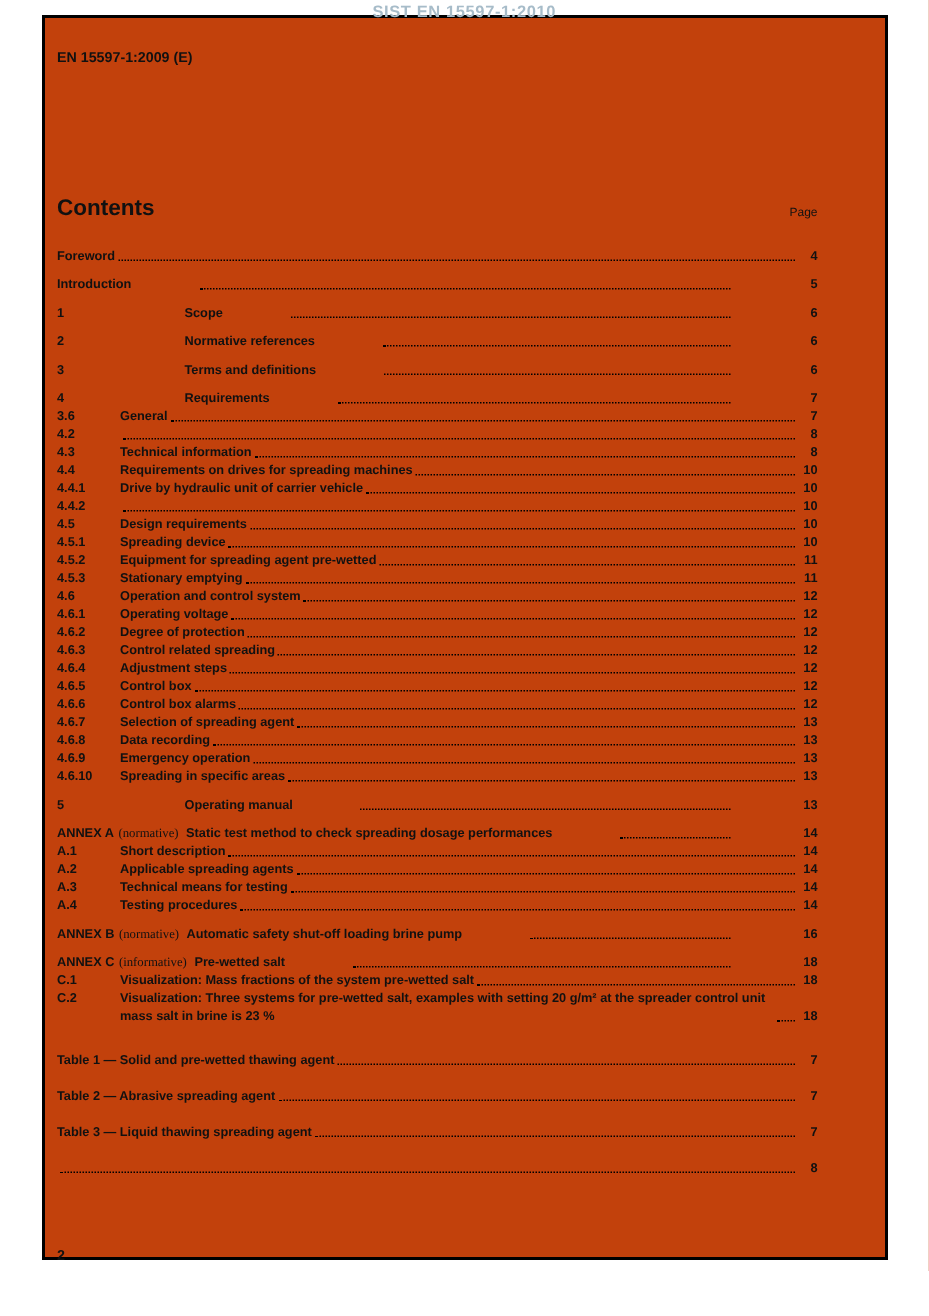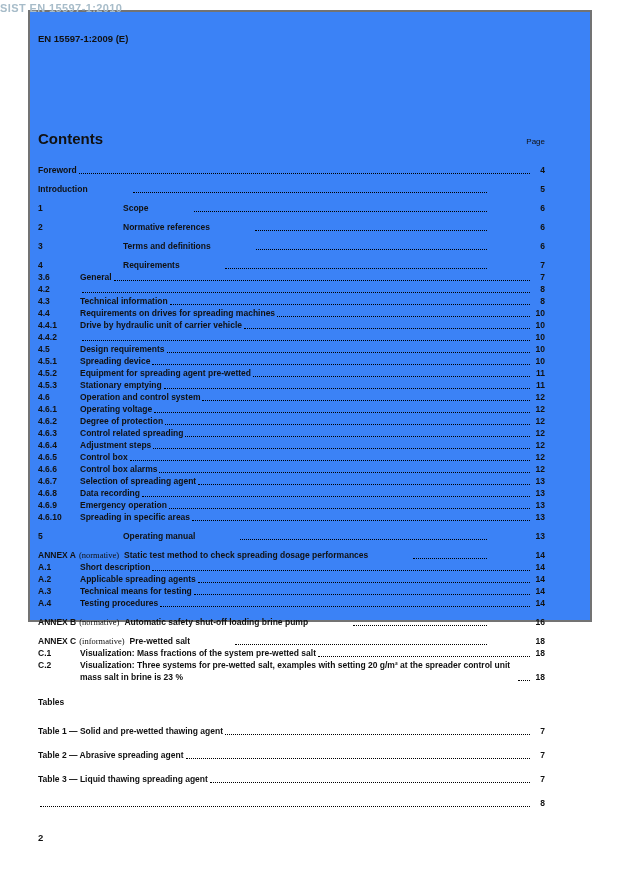--- a/index.html
+++ b/index.html
@@ -7,28 +7,28 @@
   body {
     width: 619px; height: 877px;
     font-family: "Liberation Sans", sans-serif;
     color: #111;
     position: relative;
     overflow: hidden;
   }
   .page-frame {
     position: absolute;
     left: 28px; top: 10px;
-    width: 564px; height: 612px;
-    border: 2px solid #737373;
-    background: #3b82f6;
+    width: 564px; height: 830px;
+    border: 2px solid #000000;
+    background: #c2410c;
   }
   .watermark {
     position: absolute;
     top: 2px; left: 0; right: 0;
-    text-align: left;
+    text-align: center;
     font-size: 11px;
     font-weight: bold;
     letter-spacing: 0.4px;
     color: #a7bcc9;
     z-index: 2;
   }
   .content {
     position: absolute;
     inset: 0;
     padding: 21px 45px 0 8px;
@@ -312,21 +312,20 @@
           <span class="toc-page">18</span>
         </div>
         <div class="toc-row">
           <span class="toc-num">C.2</span>
           <span class="toc-label">Visualization: Three systems for pre-wetted salt, examples with setting 20 g/m² at the spreader control unit mass salt in brine is 23 %</span>
           <span class="toc-dots"></span>
           <span class="toc-page">18</span>
         </div>
       </div>
 
-    <div class="tables-title">Tables</div>
 
     <div class="toc tables-list">
         <div class="toc-row">
           <span class="toc-label">Table 1 — Solid and pre-wetted thawing agent</span>
           <span class="toc-dots"></span>
           <span class="toc-page">7</span>
         </div>
         <div class="toc-row">
           <span class="toc-label">Table 2 — Abrasive spreading agent</span>
           <span class="toc-dots"></span>

